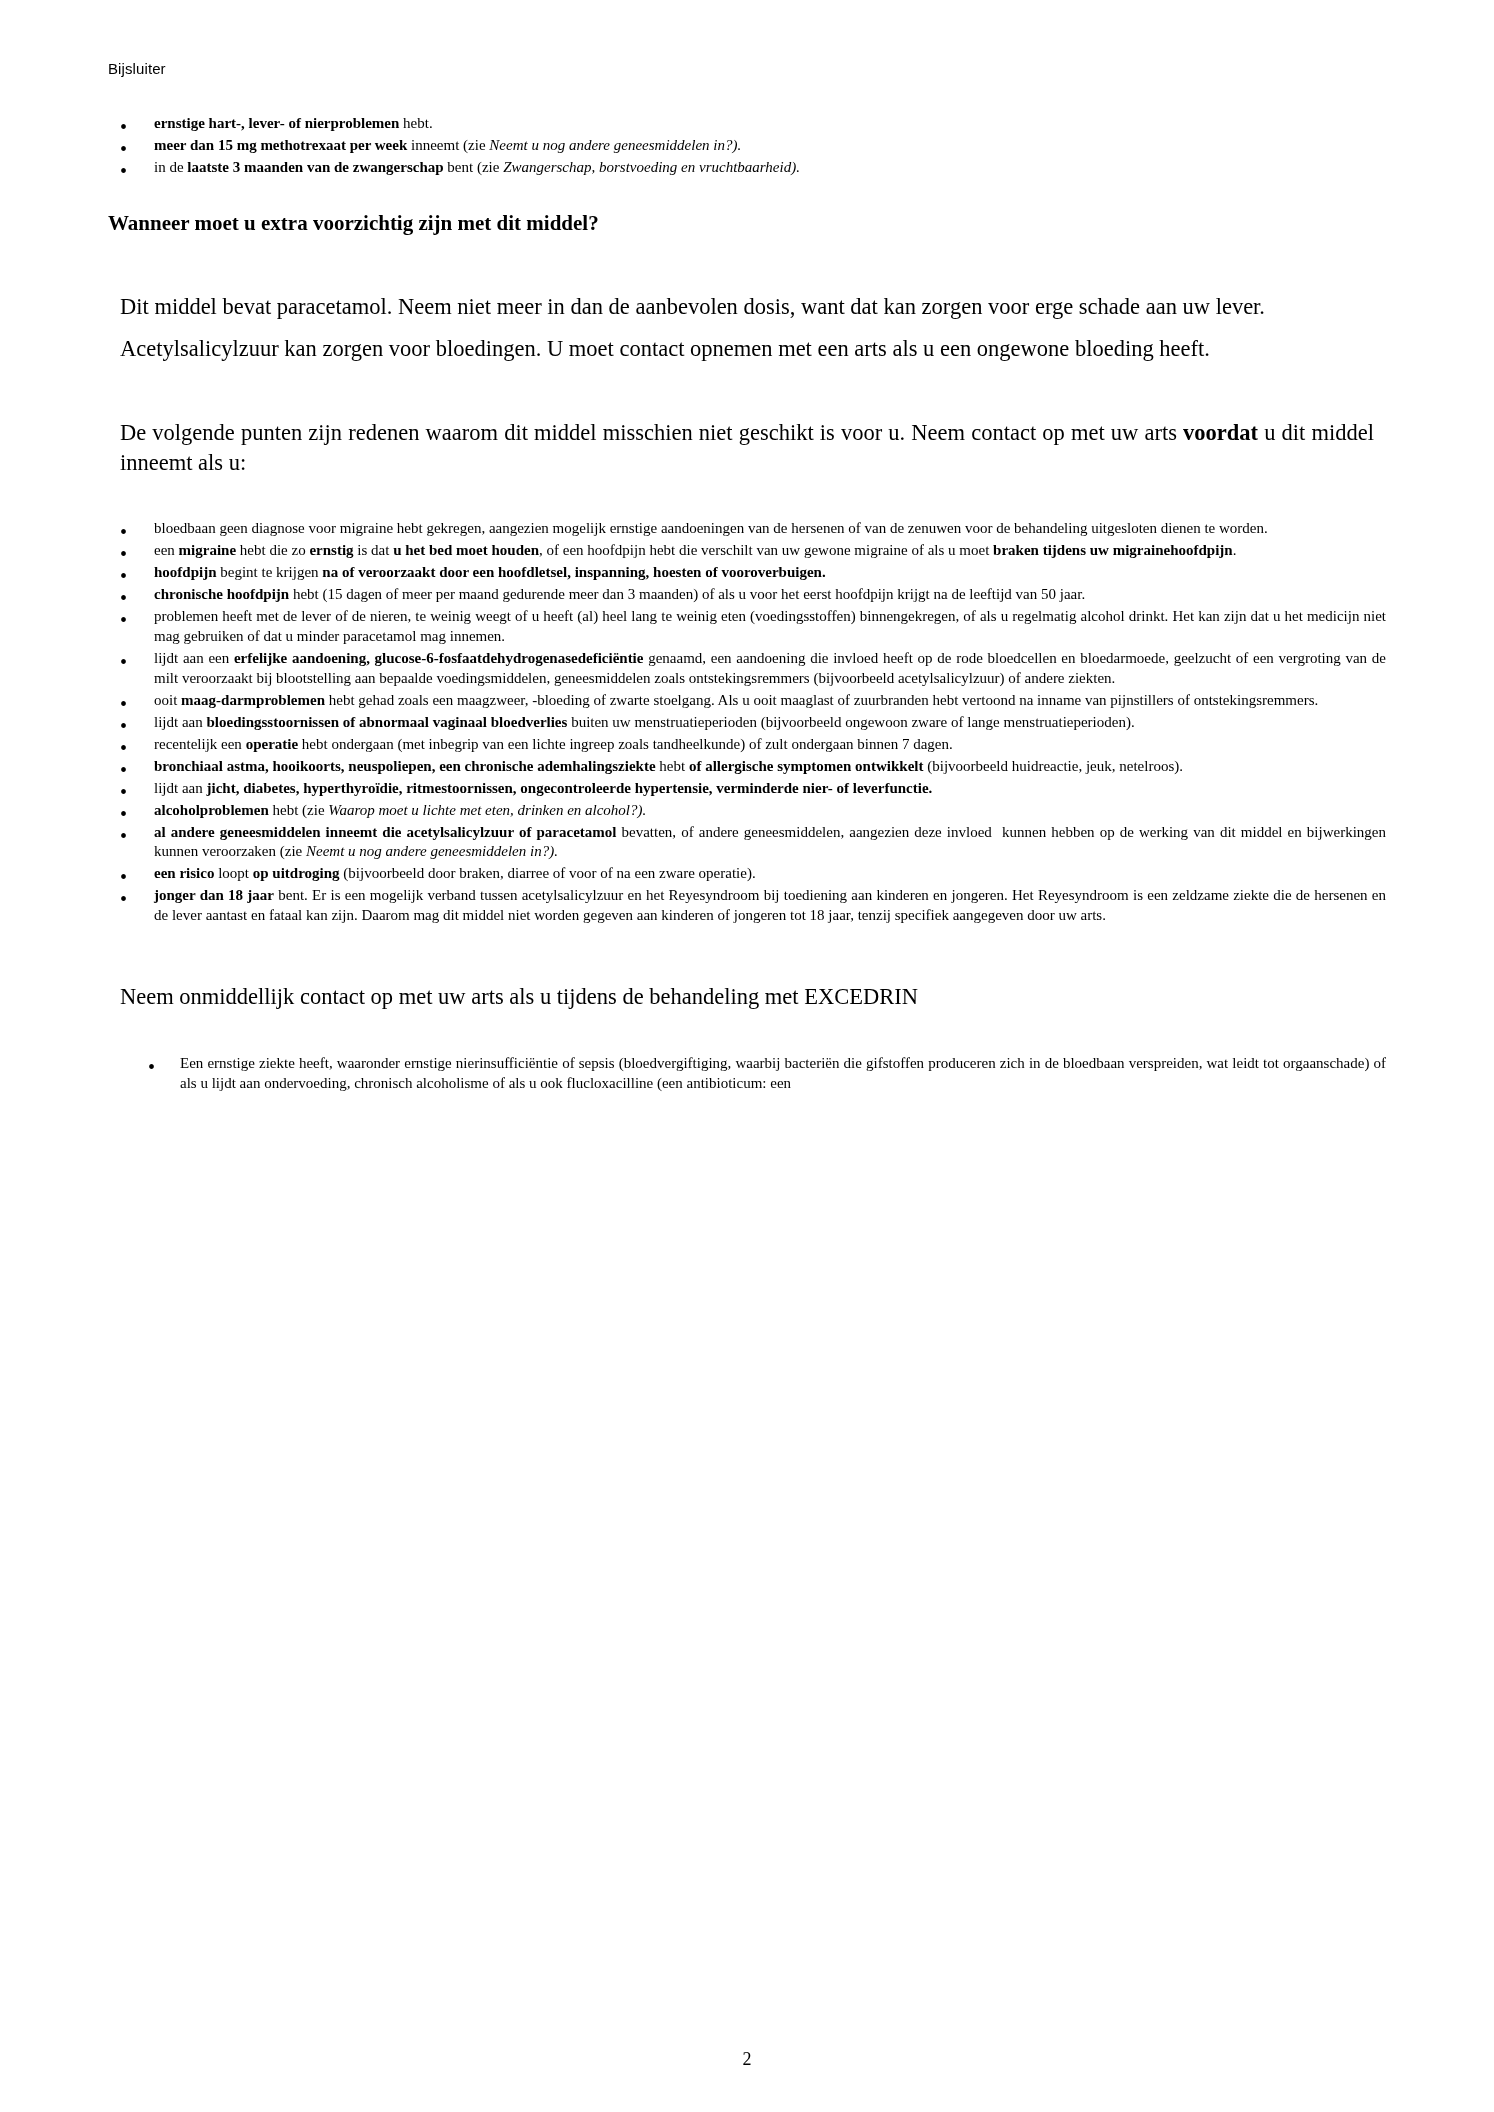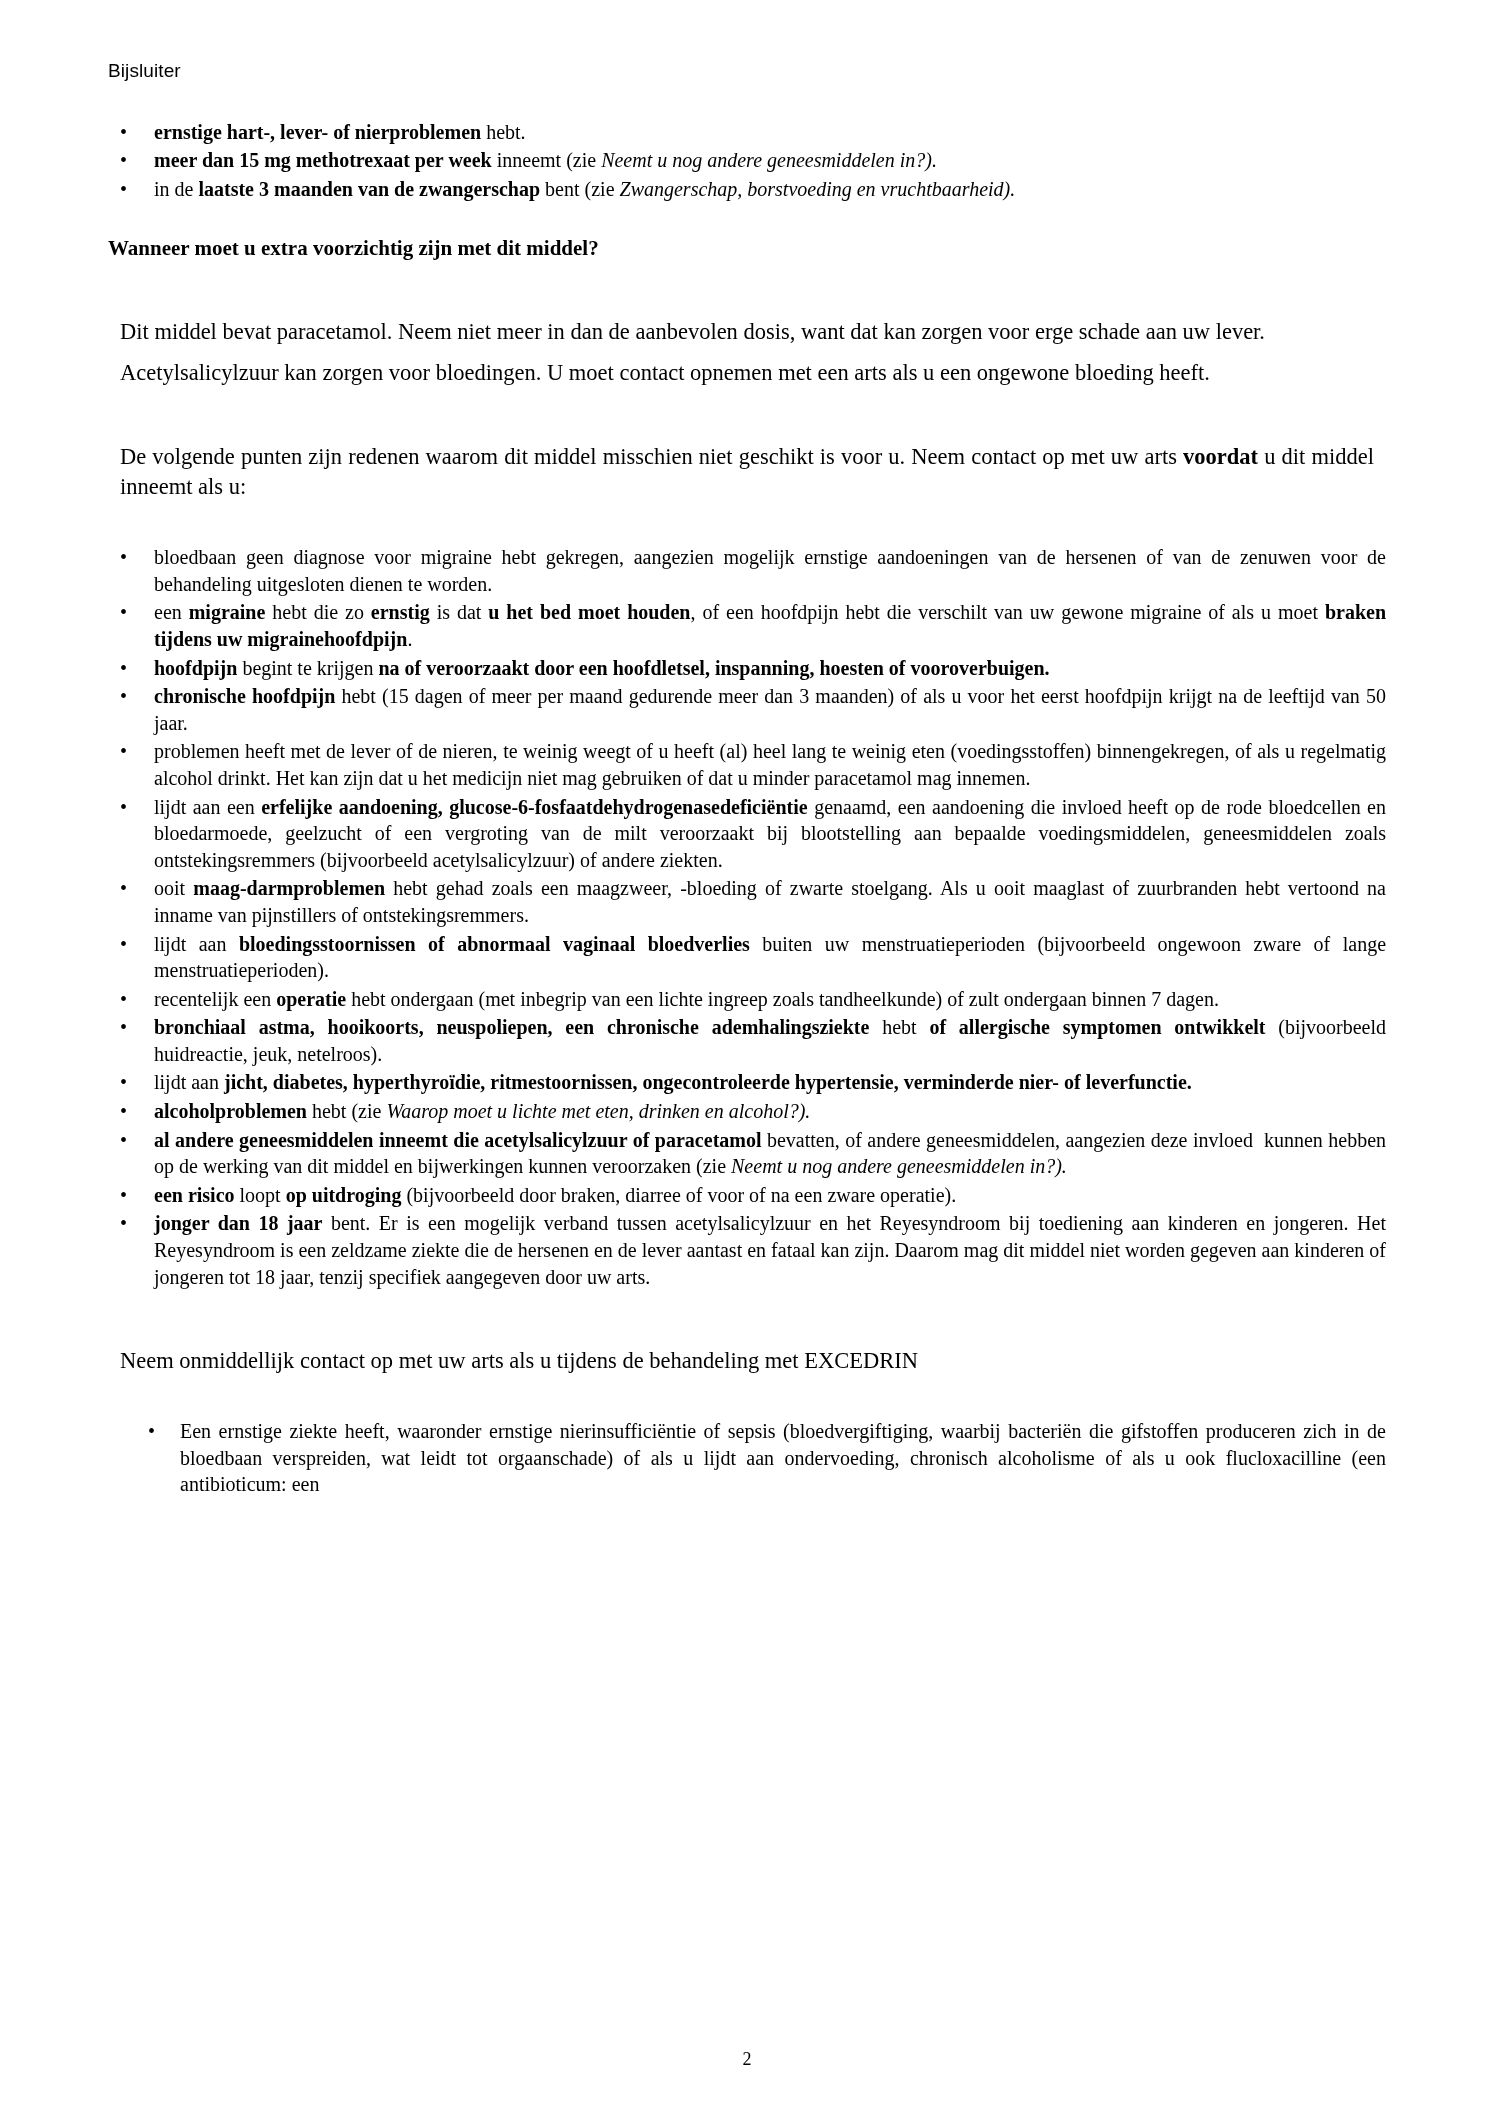--- a/index.html
+++ b/index.html
@@ -14,35 +14,35 @@
     height: 2112px;
     background: #ffffff;
     box-sizing: border-box;
     padding: 60px 108px 40px 108px;
     font-family: "Liberation Serif", "DejaVu Serif", serif;
     color: #000000;
     overflow: hidden;
   }
   .header {
     font-family: "Liberation Sans", "DejaVu Sans", sans-serif;
-    font-size: 19px;
+    font-size: 15px;
     line-height: 1.2;
     margin-bottom: 36px;
     letter-spacing: 0.1px;
   }
   ul.bullets {
     list-style: none;
     margin: 0;
     padding: 0;
   }
   ul.bullets > li {
     position: relative;
     padding-left: 46px;
     margin: 0 0 2px 0;
-    font-size: 20px;
+    font-size: 15px;
     line-height: 1.33;
     text-align: justify;
     text-justify: inter-word;
   }
   ul.bullets > li::before {
     content: "\2022";
     position: absolute;
     left: 12px;
     top: -1px;
     font-size: 20px;

